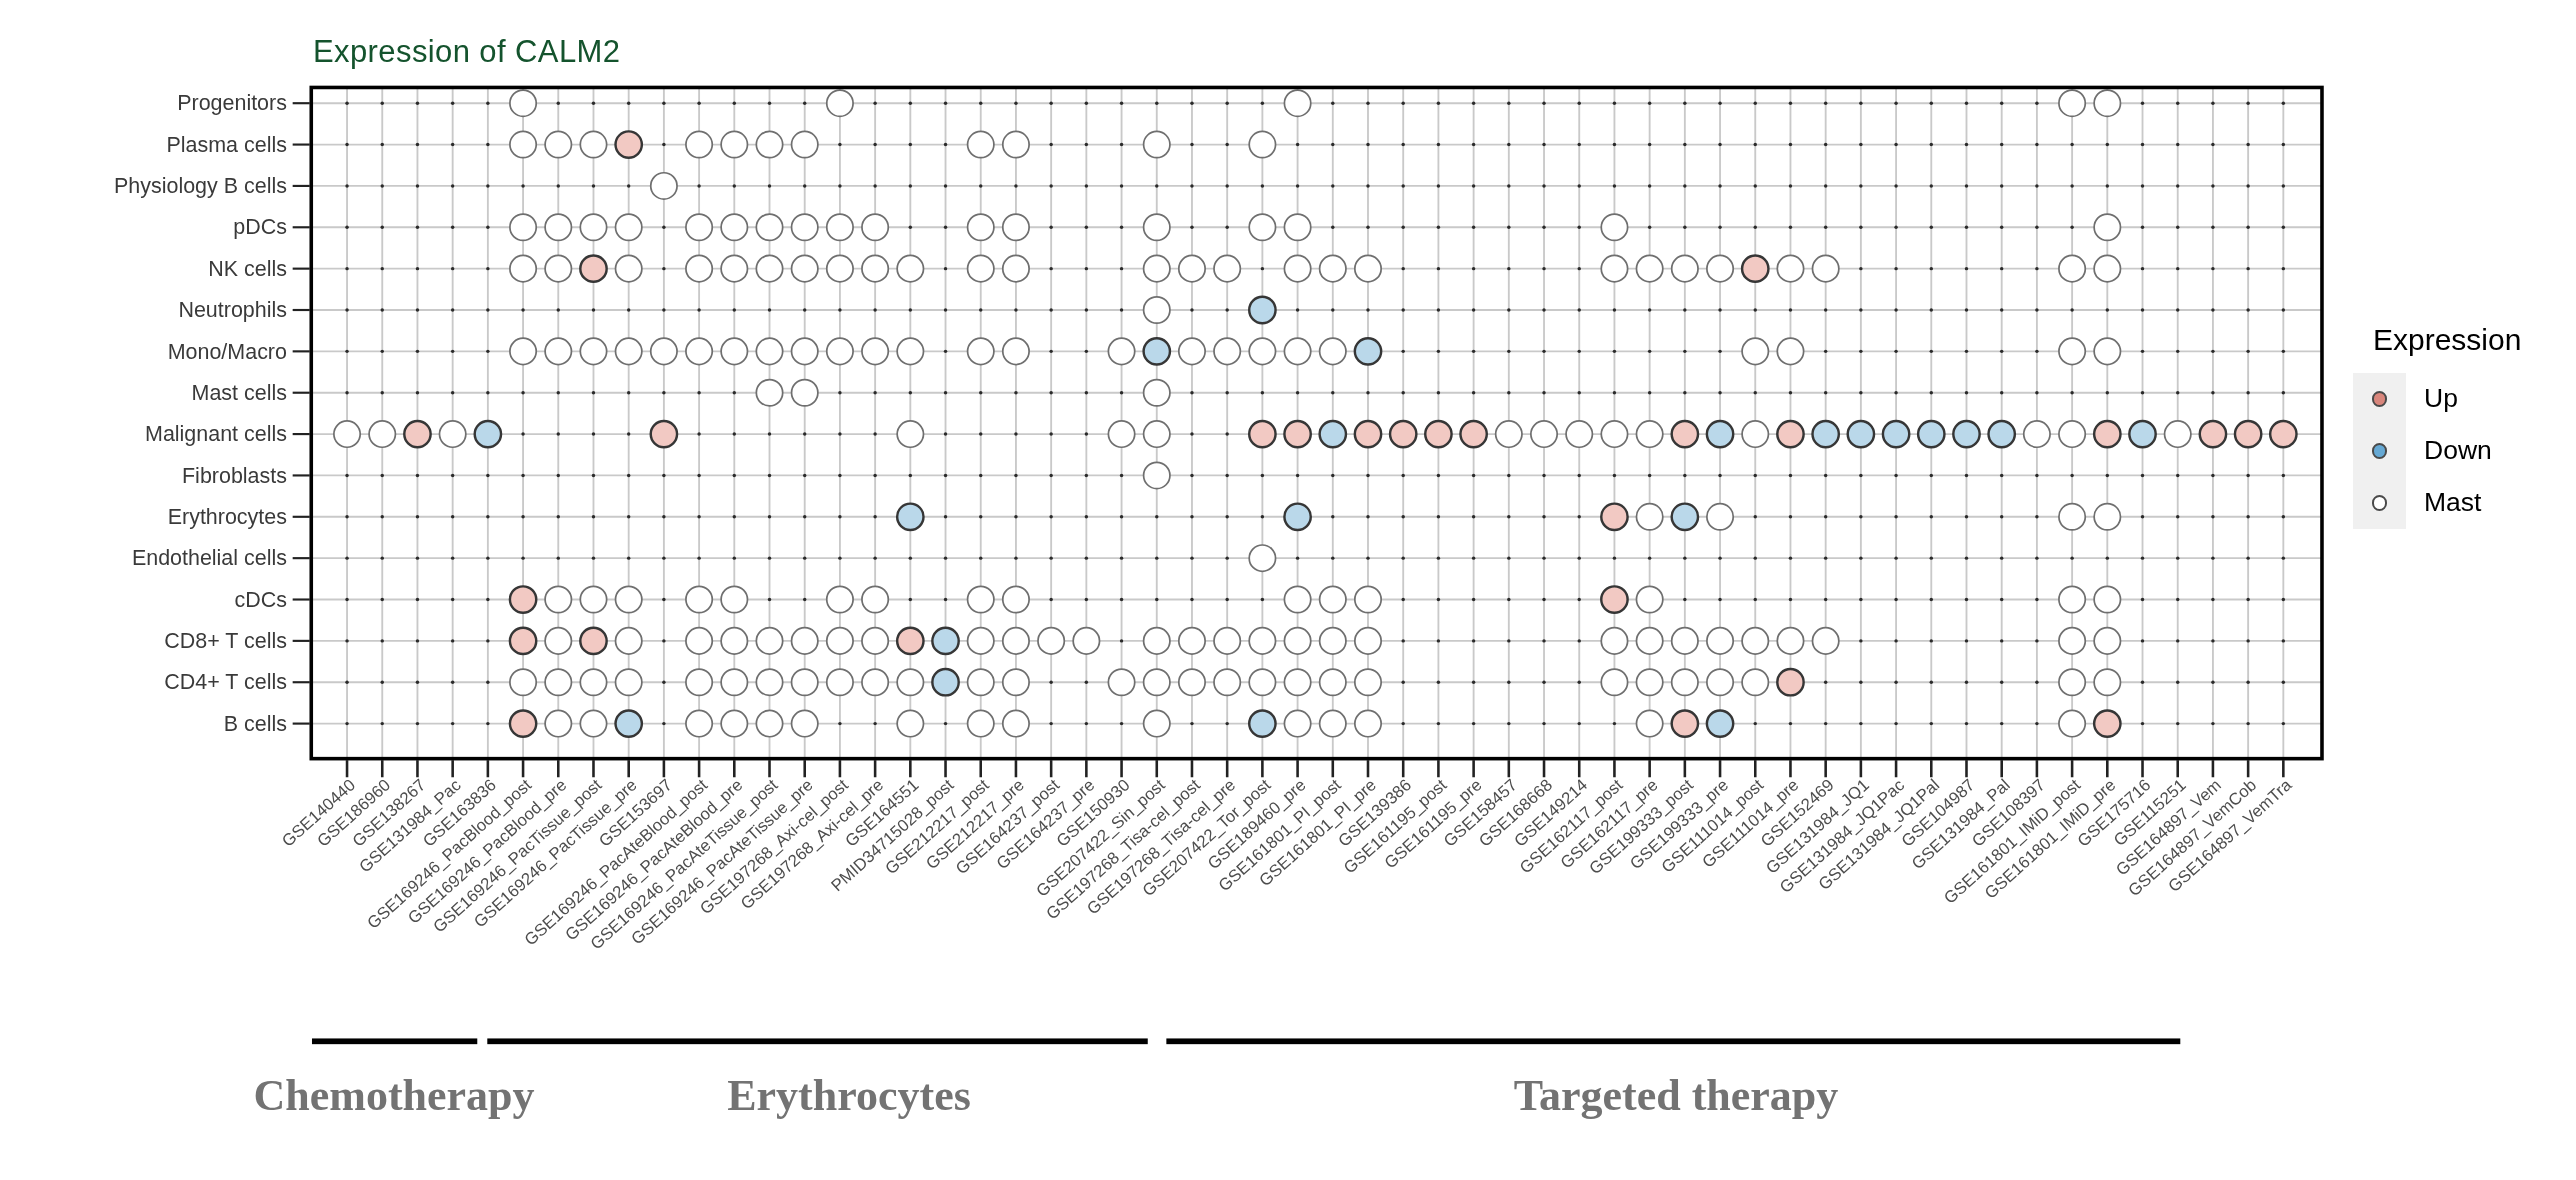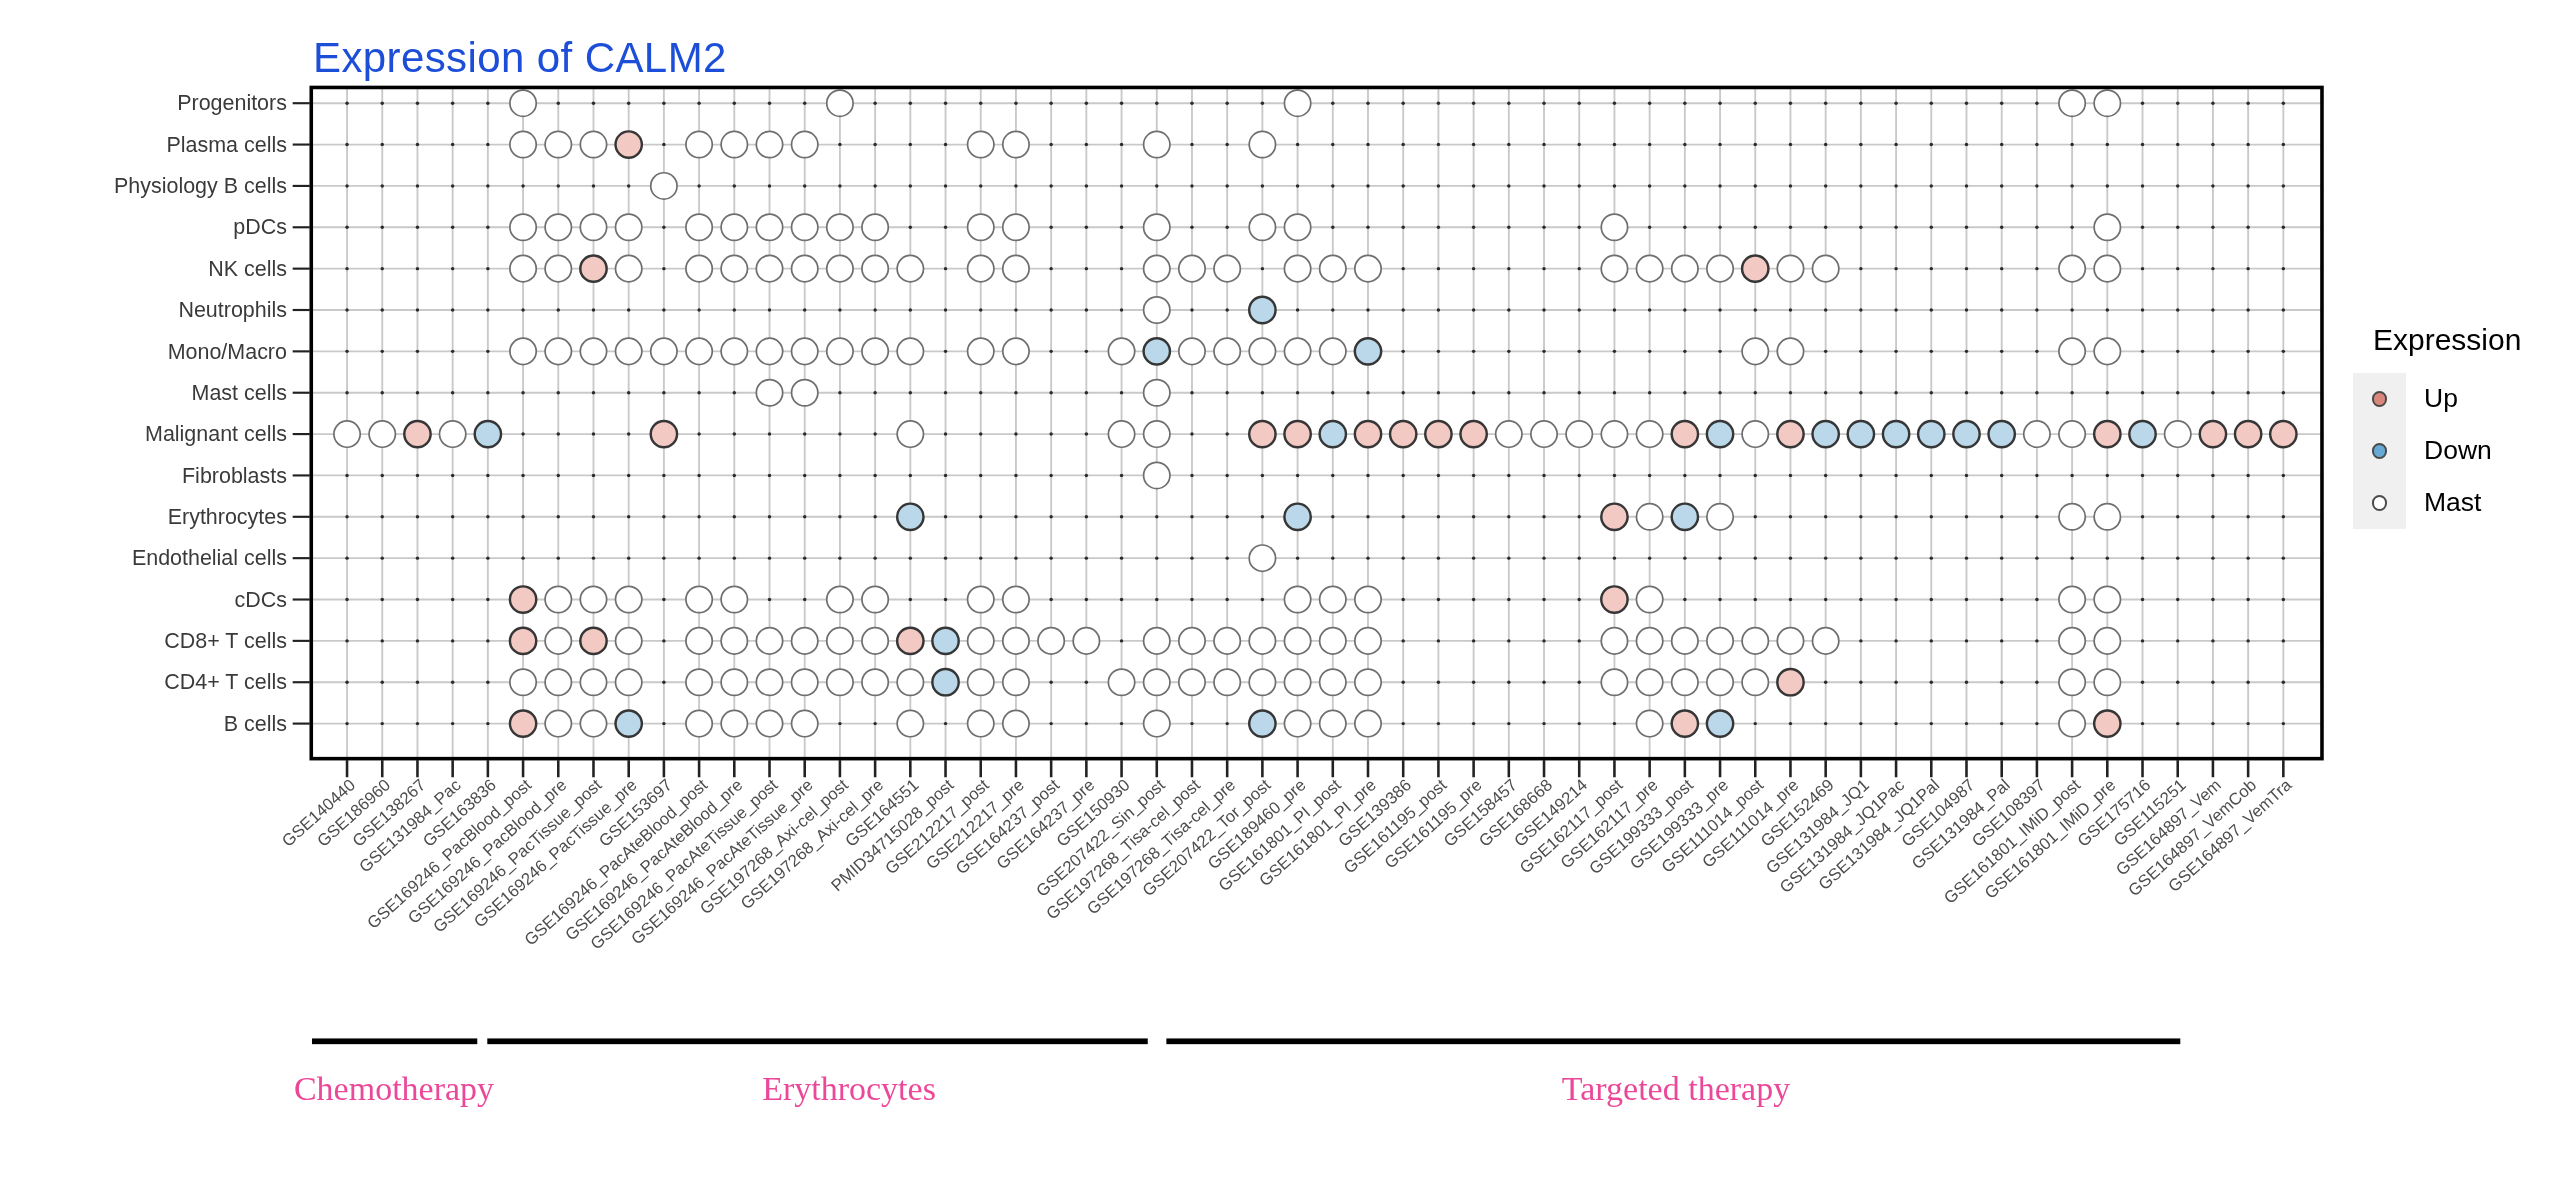--- a/index.html
+++ b/index.html
@@ -10,35 +10,36 @@
   }
   .stage {
     position: relative;
     width: 2576px; height: 1181px;
     background: #ffffff;
     overflow: hidden;
   }
   .chart-title {
     position: absolute;
     left: 313px; top: 34px;
-    font-size: 42px;
-    color: #1d4ed8;
+    font-size: 31px;
+    color: #14532d;
     letter-spacing: 0.4px;
   }
   #plot { position: absolute; left: 0; top: 0; }
   .rowlab { font: 30px "Liberation Sans", sans-serif; fill: #3a3a3a; }
   .collab { font: 23.5px "Liberation Sans", sans-serif; fill: #4d4d4d; }
   .group-label {
     position: absolute;
     top: 1070px;
     transform: translateX(-50%);
     font-family: "Liberation Serif", serif;
-    font-size: 34px;
-    color: #ec4899;
+    font-size: 44px;
+    color: #737373;
     white-space: nowrap;
+    font-weight: bold;
   }
   .legend {
     position: absolute;
     left: 2353px; top: 323px;
     width: 215px;
   }
   .legend-title {
     font-size: 30px;
     color: #000000;
     margin-bottom: 15.7px;

